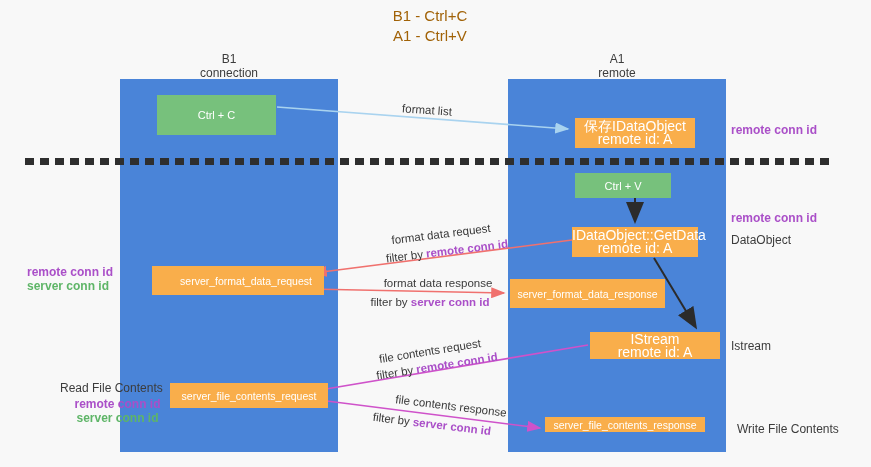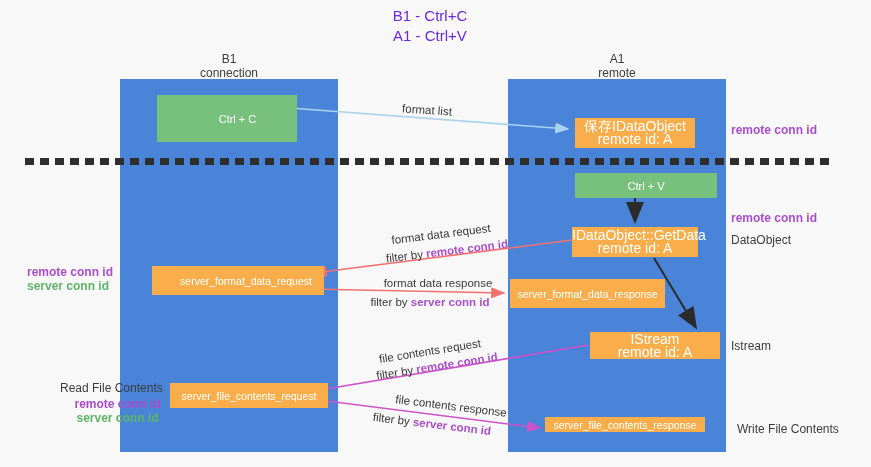--- a/index.html
+++ b/index.html
@@ -1,20 +1,20 @@
 <!DOCTYPE html>
 <html><head>
 <meta charset="utf-8">
 <style>
   html,body{margin:0;padding:0;}
   body{background:#f8f8f8;font-family:"Liberation Sans",sans-serif;}
   .canvas{position:relative;width:871px;height:467px;background:#f8f8f8;overflow:hidden;}
 
   .title{position:absolute;left:330px;top:6px;width:200px;text-align:center;
-         font-size:15px;line-height:20px;color:#6d28d9;}
+         font-size:15px;line-height:20px;color:#a16207;}
 
   .col-header{position:absolute;width:120px;text-align:center;font-size:12px;
               line-height:14px;color:#3c3c3c;}
   .lifeline{position:absolute;top:79px;height:373px;width:218px;background:#4a84d8;z-index:1;}
 
   .dashed-line{position:absolute;left:25px;top:158px;width:808px;height:7px;z-index:3;
     background:repeating-linear-gradient(90deg,#2e2e2e 0 9px,transparent 9px 15px);}
 
   svg.arrows{position:absolute;left:0;top:0;z-index:2;}
 
@@ -73,30 +73,30 @@
     </defs>
     <line x1="277" y1="107" x2="568" y2="129" stroke="#a9d3ef" stroke-width="1.6" marker-end="url(#m-blue)"></line>
     <line x1="635" y1="198" x2="635" y2="220" stroke="#2b2b2b" stroke-width="2" marker-end="url(#m-blk)"></line>
     <line x1="654" y1="258" x2="695" y2="326" stroke="#2b2b2b" stroke-width="2" marker-end="url(#m-blk)"></line>
     <line x1="572" y1="240" x2="314" y2="273" stroke="#f0716e" stroke-width="1.6" marker-end="url(#m-red)"></line>
     <line x1="310" y1="289" x2="504" y2="293" stroke="#f0716e" stroke-width="1.6" marker-end="url(#m-red)"></line>
     <line x1="588" y1="345" x2="314" y2="391" stroke="#cf52ca" stroke-width="1.6" marker-end="url(#m-mag)"></line>
     <line x1="311" y1="399" x2="540" y2="428" stroke="#cf52ca" stroke-width="1.6" marker-end="url(#m-mag)"></line>
   </svg>
 
-  <div class="node green" style="left:157px;top:95px;width:119px;height:47px;padding-left:21px;">
+  <div class="node green" style="left:157px;top:95px;width:119px;height:40px;">
     <span>Ctrl + C</span>
   </div>
 
   <div class="node orange" style="left:575px;top:118px;width:120px;height:30px;">
     <span class="l1">保存IDataObject</span>
     <span class="l2">remote id: A</span>
   </div>
 
-  <div class="node green" style="left:575px;top:173px;width:142px;height:25px;">
+  <div class="node green" style="left:575px;top:173px;width:96px;height:25px;">
     <span>Ctrl + V</span>
   </div>
 
   <div class="node orange" style="left:572px;top:227px;width:126px;height:30px;">
     <span class="l1">IDataObject::GetData</span>
     <span class="l2">remote id: A</span>
   </div>
 
   <div class="node orange single" style="left:152px;top:266px;width:156px;height:29px;padding-left:16px;">
     <span>server_format_data_request</span>

